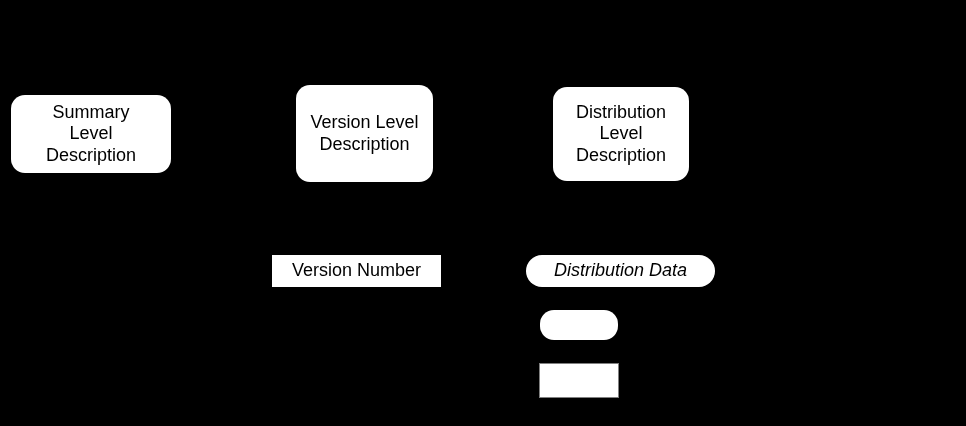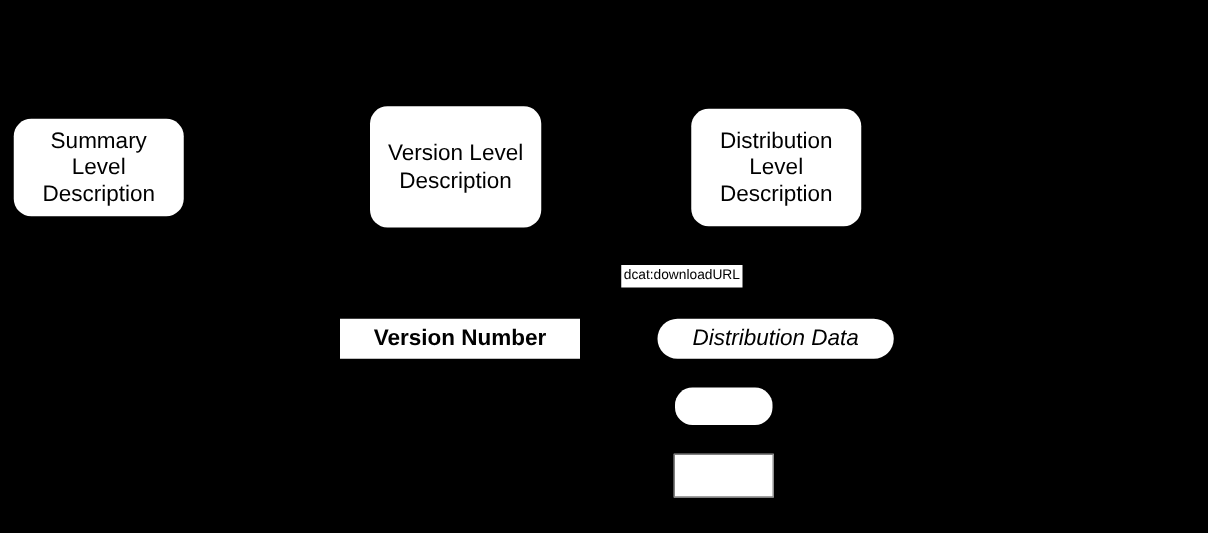--- a/index.html
+++ b/index.html
@@ -59,42 +59,39 @@
     padding: 1px 2px;
     white-space: nowrap;
     box-sizing: border-box;
   }
 </style>
 </head>
 <body>
 
 <div id="canvas">
 
-  <div class="node card" style="left:11px; top:95px; width:136px; height:78px;">
+  <div class="node card" style="left:11px; top:95px; width:160px; height:78px;">
     <span>Summary
 Level
 Description</span>
   </div>
 
   <div class="node card" style="left:283px; top:85px; width:137px; height:97px;margin-left:13px;">
     <span>Version Level
 Description</span>
   </div>
 
   <div class="node card" style="left:553px; top:87px; width:136px; height:94px;">
     <span>Distribution
 Level
 Description</span>
   </div>
 
-  <div class="edge-label" style="left:497px; top:212px;">
-    <span>dcat:downloadURL</span>
-  </div>
 
-  <div class="node rect" style="left:272px; top:255px; width:192px; height:32px;font-weight:bold;">
+  <div class="node rect" style="left:272px; top:255px; width:169px; height:32px;">
     <span>Version Number</span>
   </div>
 
   <div class="node pill" style="left:526px; top:255px; width:189px; height:32px;">
     <span>Distribution Data</span>
   </div>
 
   <div class="node card" style="left:540px; top:310px; width:78px; height:30px;">
     <span></span>
   </div>

